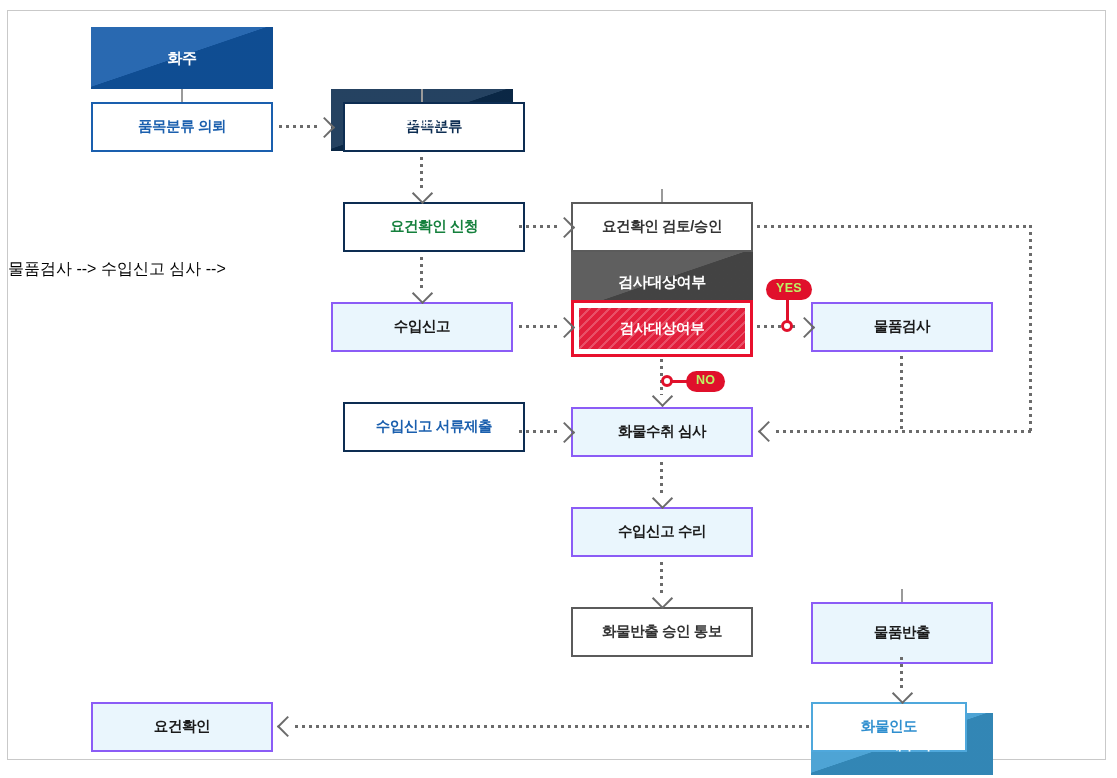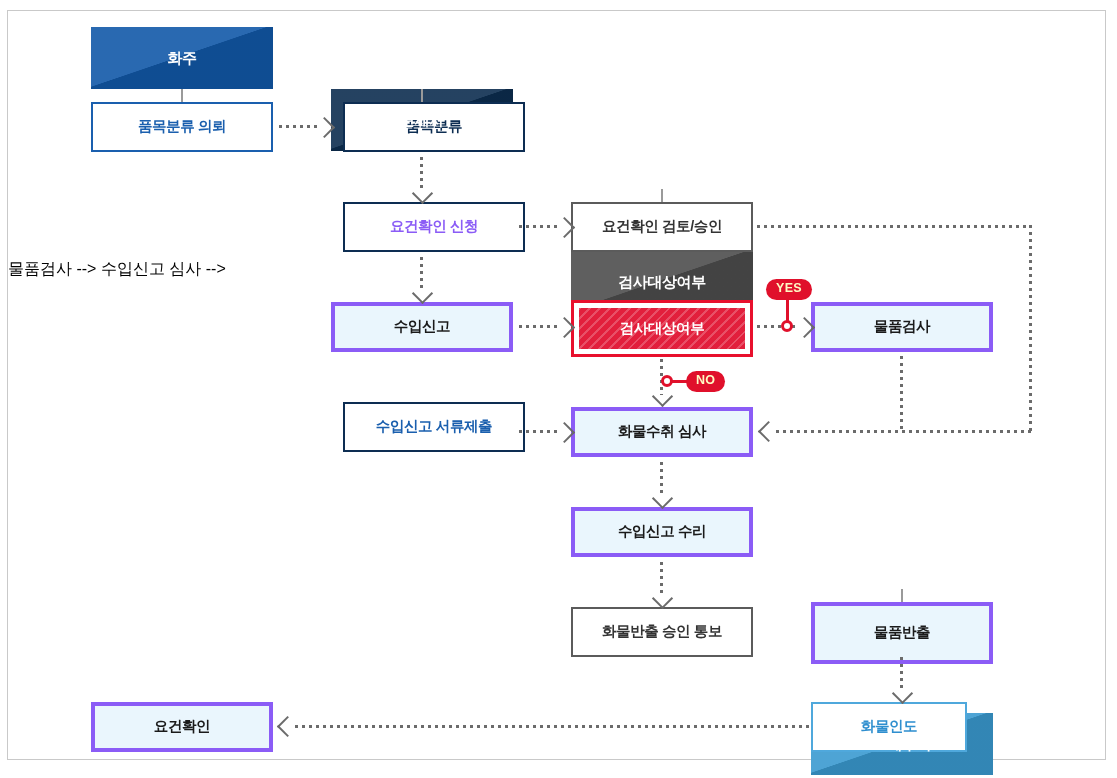--- a/index.html
+++ b/index.html
@@ -63,21 +63,21 @@
 
   .lane-blue{background:#1158a8;}
   .lane-navy{background:#0c2d4f;}
   .lane-gray{background:#4d4d4d;}
   .lane-teal{background:#3a9ad0;}
 
   
   .b-white-blue{background:#ffffff;border:2px solid #1a5fae;color:#1a5fae;}
   .b-white-navy{background:#ffffff;border:2px solid #0d2d52;color:#0d2d52;margin-left:12px;}
   .b-white-gray{background:#ffffff;border:2px solid #5b5b5b;color:#333333;}
-  .b-fill-navy {background:#eaf6fd;border:4px solid #8b5cf6;color:#1a1a1a;}
+  .b-fill-navy {background:#eaf6fd;border:2px solid #8b5cf6;color:#1a1a1a;}
   .b-outline-sky{background:#ffffff;border:2px solid #4fa8dc;color:#2f8fcf;}
 
   
   .b-decision{
     background:#ffffff;
     border:3px solid #e8102d;
     padding:5px;
     color:#ffffff;
   }
   .b-decision .inner{
@@ -112,21 +112,21 @@
   
   .chev{position:absolute;width:13px;height:13px;border-style:solid;border-color:#6b6b6b;}
   .chev-r{border-width:2.5px 2.5px 0 0;transform:rotate(45deg);}
   .chev-l{border-width:0 0 2.5px 2.5px;transform:rotate(45deg);}
   .chev-d{border-width:0 2.5px 2.5px 0;transform:rotate(45deg);}
 
   
   .pill{
     position:absolute;
     background:#e0102b;
-    color:#fef9c3;
+    color:#bef264;
     font-size:12.5px;
     font-weight:700;
     letter-spacing:0.3px;
     border-radius:11px;
     padding:2px 10px 3px 10px;
     line-height:1.25;
     display:flex;align-items:center;justify-content:center;
     z-index:6;
   }
   .pill-stem{position:absolute;background:#e0102b;z-index:5;}
@@ -185,21 +185,21 @@
     <div class="node b-fill-navy" style="left:83px;top:691px;width:182px;height:50px;">
       <span>요건확인</span>
     </div>
 
     
     <div class="node b-white-navy" style="left:323px;top:91px;width:182px;height:50px;">
       <span>품목분류</span>
     </div>
 
     <div class="node b-white-navy" style="left:323px;top:191px;width:182px;height:50px;">
-      <span style="color:#8b5cf6;">요건확인 신청</span>
+      <span style="color:#15803d;">요건확인 신청</span>
     </div>
 
     <div class="node b-fill-navy" style="left:323px;top:291px;width:182px;height:50px;">
       <span>수입신고</span>
     </div>
 
     <div class="node b-white-navy" style="left:323px;top:391px;width:182px;height:50px;">
       <span style="color:#1a5fae;">수입신고 서류제출</span>
     </div>
 

